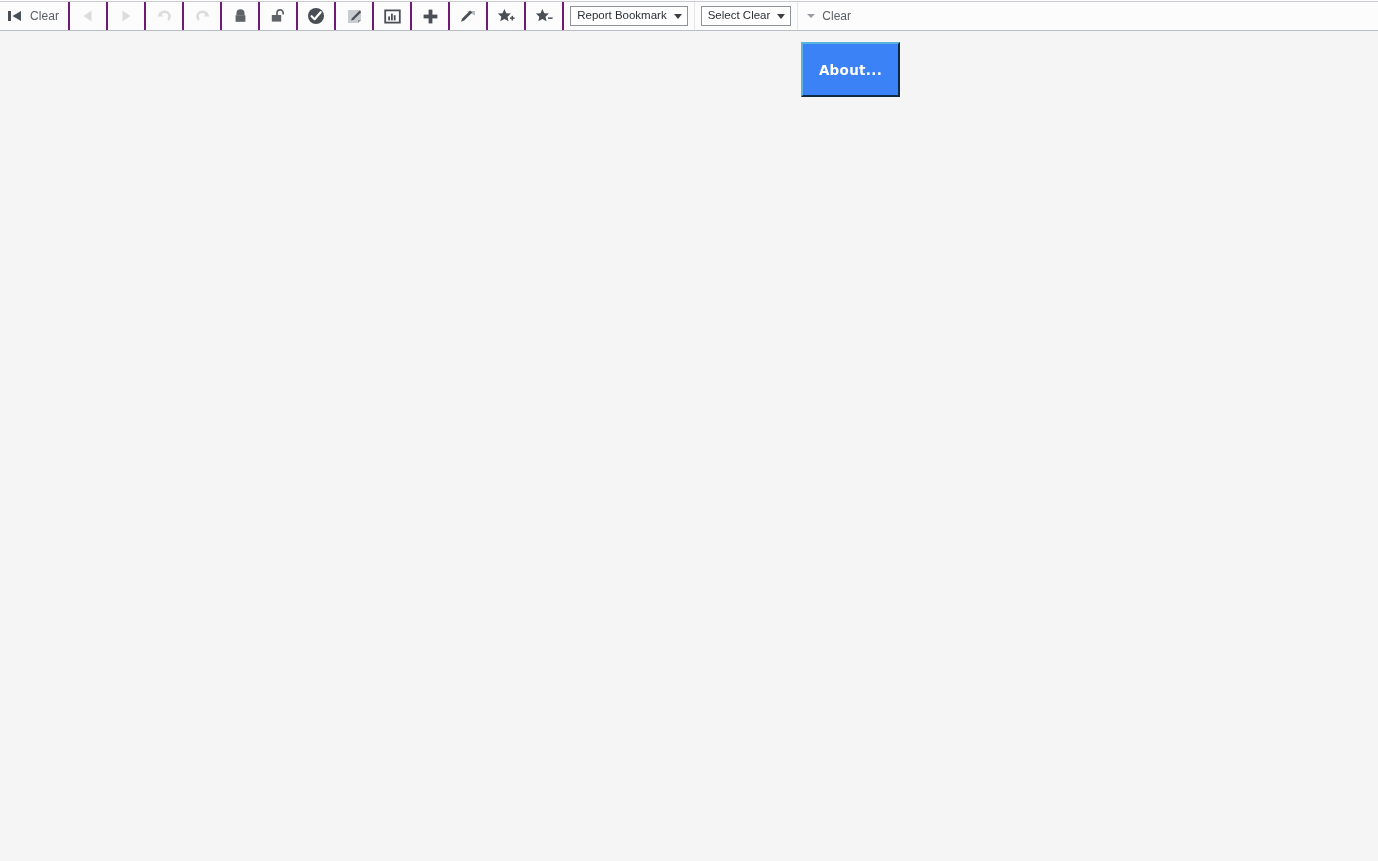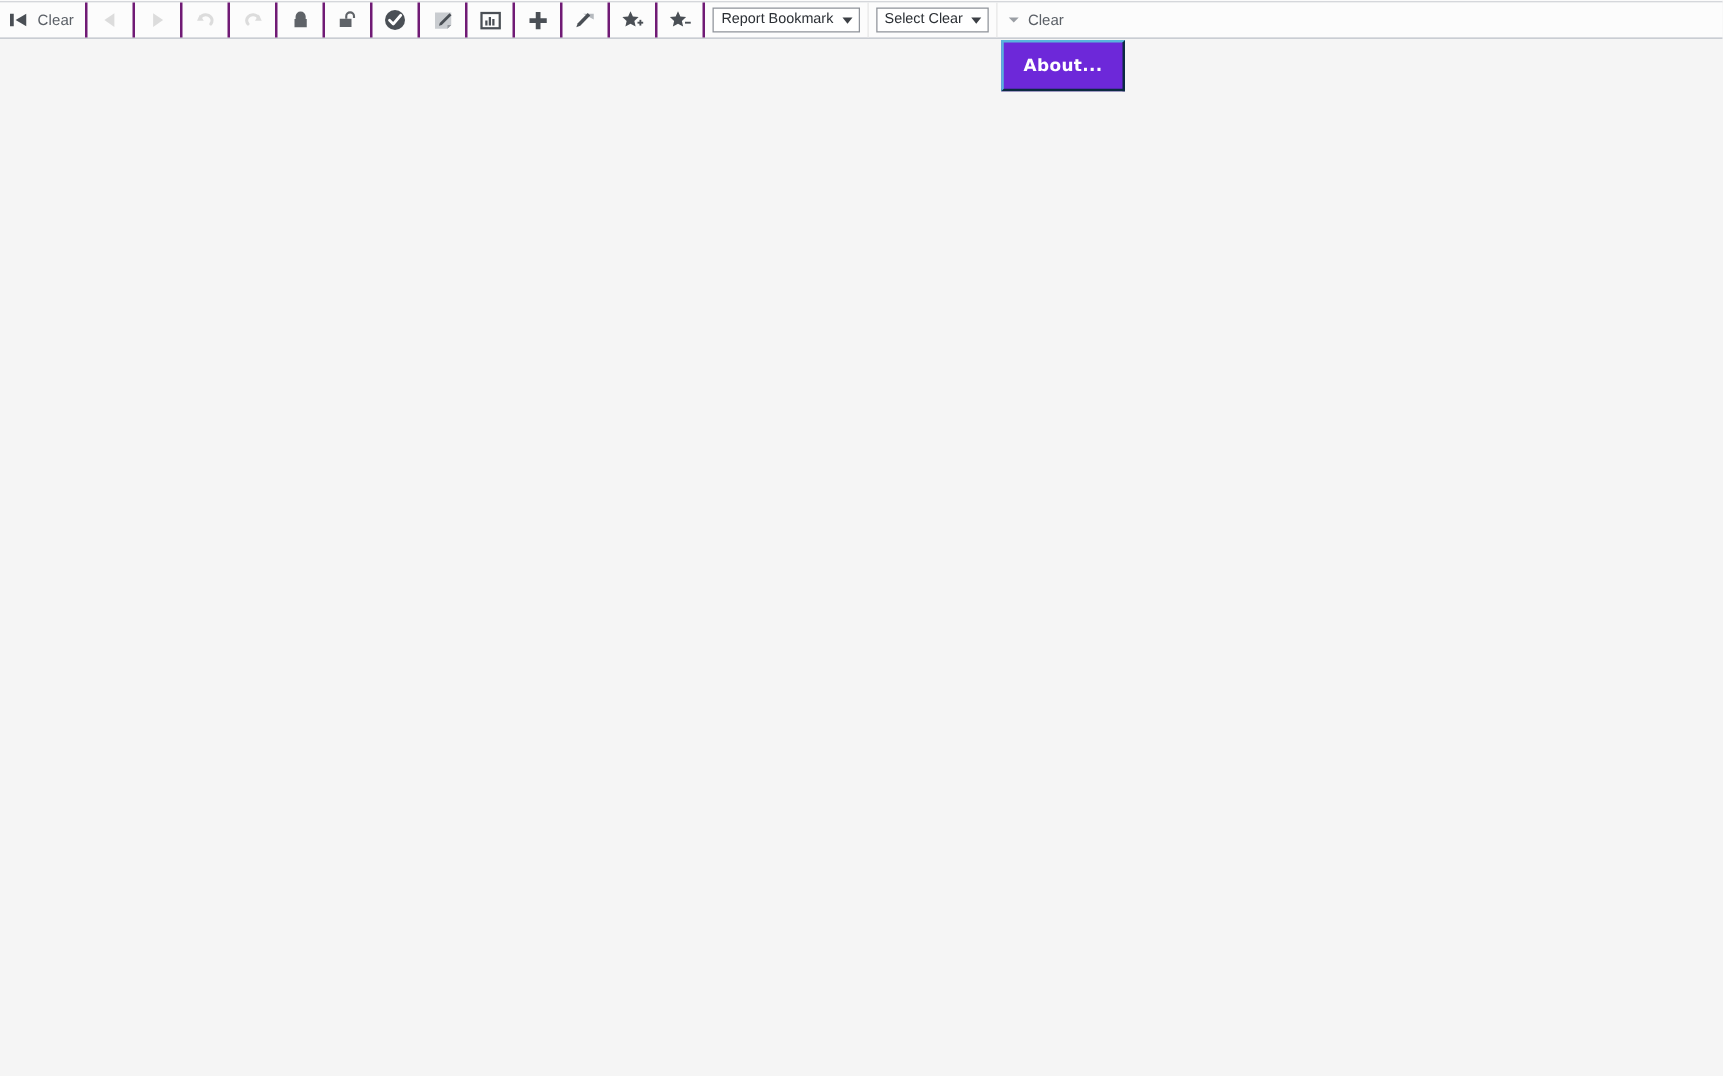--- a/index.html
+++ b/index.html
@@ -125,24 +125,24 @@
     top: 32px; left: 0;
     width: 1378px;
     height: 829px;
     background: #f5f5f5;
   }
 
   
   #about-button {
     position: absolute;
     left: 801px;
-    top: 0;
+    top: 10px;
     width: 99px;
-    height: 41px;
-    background: #6d28d9;
+    height: 55px;
+    background: #3b82f6;
     border-top: 2px solid #59b3dd;
     border-left: 2px solid #59b3dd;
     border-right: 2px solid #0c2a42;
     border-bottom: 2px solid #0c2a42;
     color: #ffffff;
     font-size: 13.5px;
     font-weight: bold;
     letter-spacing: .3px;
     display: flex;
     align-items: center;

